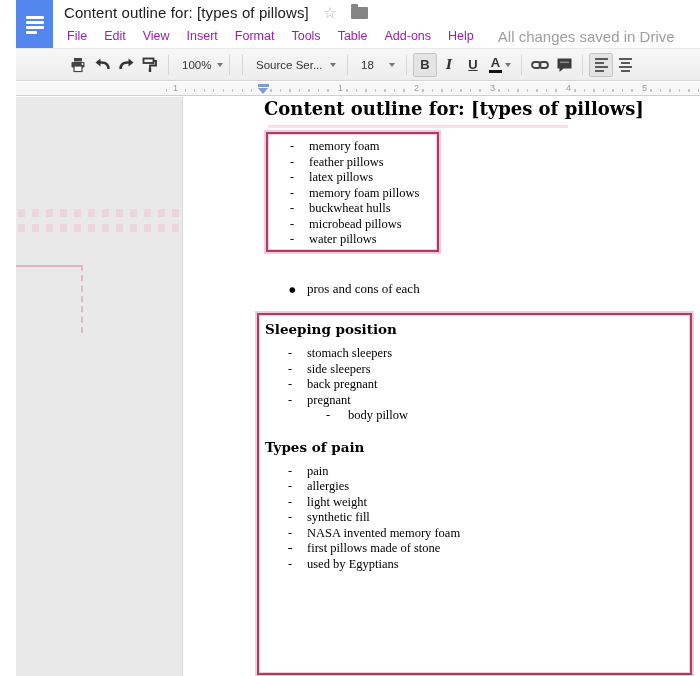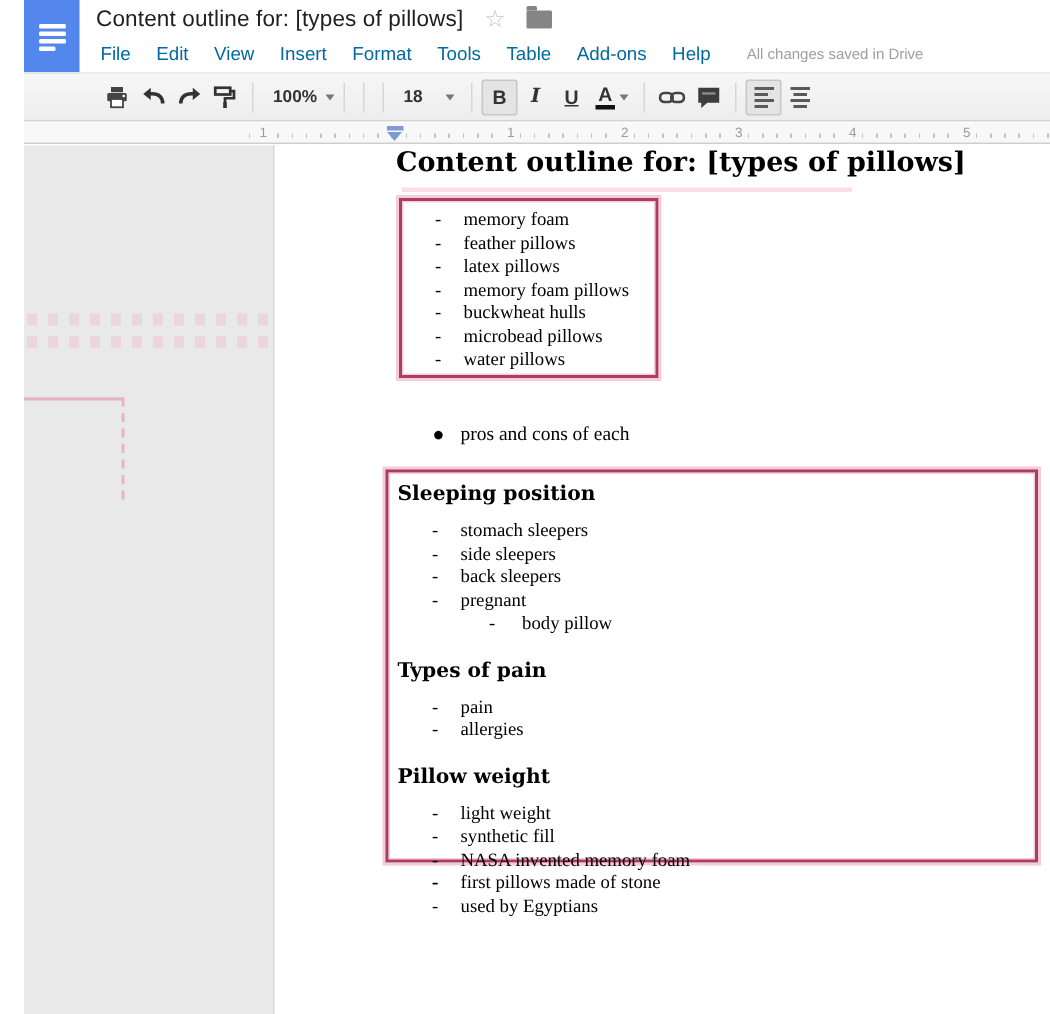--- a/index.html
+++ b/index.html
@@ -16,35 +16,35 @@
   .ln3 { top:26px; width:18px; } .ln4 { top:31px; width:11px; }
   .title-row { position:absolute; left:48px; top:4px; display:flex; align-items:center; }
   .doc-name { font-size:15px; color:#202020; letter-spacing:0.1px; }
   .star { margin-left:14px; font-size:16px; color:#c3c3c3; line-height:1;
           font-family:"DejaVu Sans", sans-serif; cursor:pointer; }
   .folder { margin-left:14px; position:relative; width:17px; height:12px;
             background:#858585; border-radius:1px; cursor:pointer; }
   .folder::before { content:""; position:absolute; top:-3px; left:0; width:7px; height:3px;
                     background:#858585; border-radius:1px 1px 0 0; }
   .menubar { position:absolute; left:48px; top:27px; display:flex; align-items:center; }
-  .menu-item { font-size:12.5px; color:#0369a1; margin-right:11px; padding:2px 3px; cursor:pointer; }
-  .saved-status { font-size:10px; color:#9e9e9e; margin-left:10px; }
+  .menu-item { font-size:12.5px; color:#a21caf; margin-right:11px; padding:2px 3px; cursor:pointer; }
+  .saved-status { font-size:15px; color:#9e9e9e; margin-left:10px; }
 
   
   .toolbar { position:absolute; top:48px; left:0; right:0; height:33px;
              background:linear-gradient(#f7f7f7,#ededed);
              border-top:1px solid #e9e9e9; border-bottom:1px solid #d4d4d4;
              display:flex; align-items:center; padding-left:50px; }
   .tbtn { width:24px; height:24px; display:flex; align-items:center; justify-content:center;
           cursor:pointer; border:1px solid transparent; border-radius:2px; flex:none; }
   .tbtn.pressed { background:#e4e4e4; border-color:#c6c6c6; }
   .tsep { width:1px; height:20px; background:#d6d6d6; margin:0 6px; flex:none; }
   .dropdown { display:flex; align-items:center; justify-content:space-between;
               height:24px; padding:0 5px 0 7px; cursor:pointer; flex:none;
-              font-size:11.5px; font-weight:bold; color:#333; }
+              font-size:11.5px; font-weight:normal; color:#333; }
   .dd-arrow { width:0; height:0; border-left:3.5px solid transparent;
               border-right:3.5px solid transparent; border-top:4px solid #777; margin-left:6px; }
   .fmt-letter { font-size:13px; font-weight:bold; color:#333; line-height:1; }
   .italic-letter { font-family:"DejaVu Serif", serif; font-style:italic; font-weight:bold; }
   .underline-letter { text-decoration:underline; }
   .color-a { display:flex; flex-direction:column; align-items:center; }
   .color-a .bar { width:13px; height:3px; background:#111; margin-top:1px; }
   .align-icon { display:flex; flex-direction:column; gap:2px; }
   .align-icon span { display:block; height:2px; background:#5a5a5a; }
   .al-left span:nth-child(odd){width:13px;} .al-left span:nth-child(even){width:9px;}
@@ -68,21 +68,21 @@
           background:#fff; border-left:1px solid #d8d8d8; cursor:text; }
 
   .doc-title { position:absolute; top:1px; left:81px; font-family:"DejaVu Serif", serif;
                font-weight:bold; font-size:18px; color:#000; white-space:nowrap; }
   .ghost-underline { position:absolute; top:28px; left:85px; width:300px; height:3px;
                background:rgba(244,143,177,0.30); }
 
   .pinkbox { position:absolute; border:2px solid #ab3c62;
              box-shadow:0 0 0 2px #f5cbd8, inset 0 0 0 1px #f5cbd8; }
   .box1 { left:83px; top:35px; width:173px; height:120px; padding-top:5px; }
-  .box2 { left:74px; top:216px; width:435px; height:262px; padding-top:6px; }
+  .box2 { left:74px; top:216px; width:435px; height:362px; padding-top:6px; }
 
   .dlist { list-style:none; }
   .dlist li { position:relative; font-family:"Liberation Serif", serif; font-size:12.5px;
               line-height:15.5px; color:#000; white-space:nowrap; }
   .box1 .dlist li { padding-left:41px; }
   .box1 .dash { position:absolute; left:22px; }
   .box2 .dlist li { padding-left:48px; }
   .box2 .dash { position:absolute; left:29px; }
   .box2 .dlist li.nested { padding-left:89px; }
   .box2 li.nested .dash { left:67px; }
@@ -167,20 +167,24 @@
         <rect x="6.8" y="11" width="2.4" height="4" fill="#333"></rect>
       </svg>
     </div>
     <div class="tsep"></div>
     <div class="dropdown" style="width:48px">
       <span>100%</span>
       <span class="dd-arrow"></span>
     </div>
     <div class="tsep"></div>
     <div class="tsep"></div>
+    <div class="dropdown" style="width:92px">
+      <span>Source Ser...</span>
+      <span class="dd-arrow"></span>
+    </div>
     <div class="tsep"></div>
     <div class="dropdown" style="width:46px">
       <span>18</span>
       <span class="dd-arrow"></span>
     </div>
     <div class="tsep"></div>
     <div class="tbtn pressed">
       <span class="fmt-letter">B</span>
     </div>
     <div class="tbtn">
@@ -270,32 +274,31 @@
         <span class="bullet">●</span>
         <span class="btext">pros and cons of each</span>
       </div>
 
       <div class="pinkbox box2">
 
         <h3>Sleeping position</h3>
         <ul class="dlist">
           <li><span class="dash">-</span><span>stomach sleepers</span></li>
           <li><span class="dash">-</span><span>side sleepers</span></li>
-          <li><span class="dash">-</span><span>back sleepers</span></li>
+          <li><span class="dash">-</span><span>back pregnant</span></li>
           <li><span class="dash">-</span><span>pregnant</span></li>
           <li class="nested"><span class="dash">-</span><span>body pillow</span></li>
         </ul>
 
         <h3 class="follow">Types of pain</h3>
         <ul class="dlist">
           <li><span class="dash">-</span><span>pain</span></li>
           <li><span class="dash">-</span><span>allergies</span></li>
         </ul>
 
-        <h3 class="follow">Pillow weight</h3>
         <ul class="dlist">
           <li><span class="dash">-</span><span>light weight</span></li>
           <li><span class="dash">-</span><span>synthetic fill</span></li>
         </ul>
 
         <ul class="dlist">
           <li><span class="dash">-</span><span>NASA invented memory foam</span></li>
           <li><span class="dash">-</span></li>
           <li><span class="dash">-</span><span>first pillows made of stone</span></li>
           <li><span class="dash">-</span><span>used by Egyptians</span></li>

